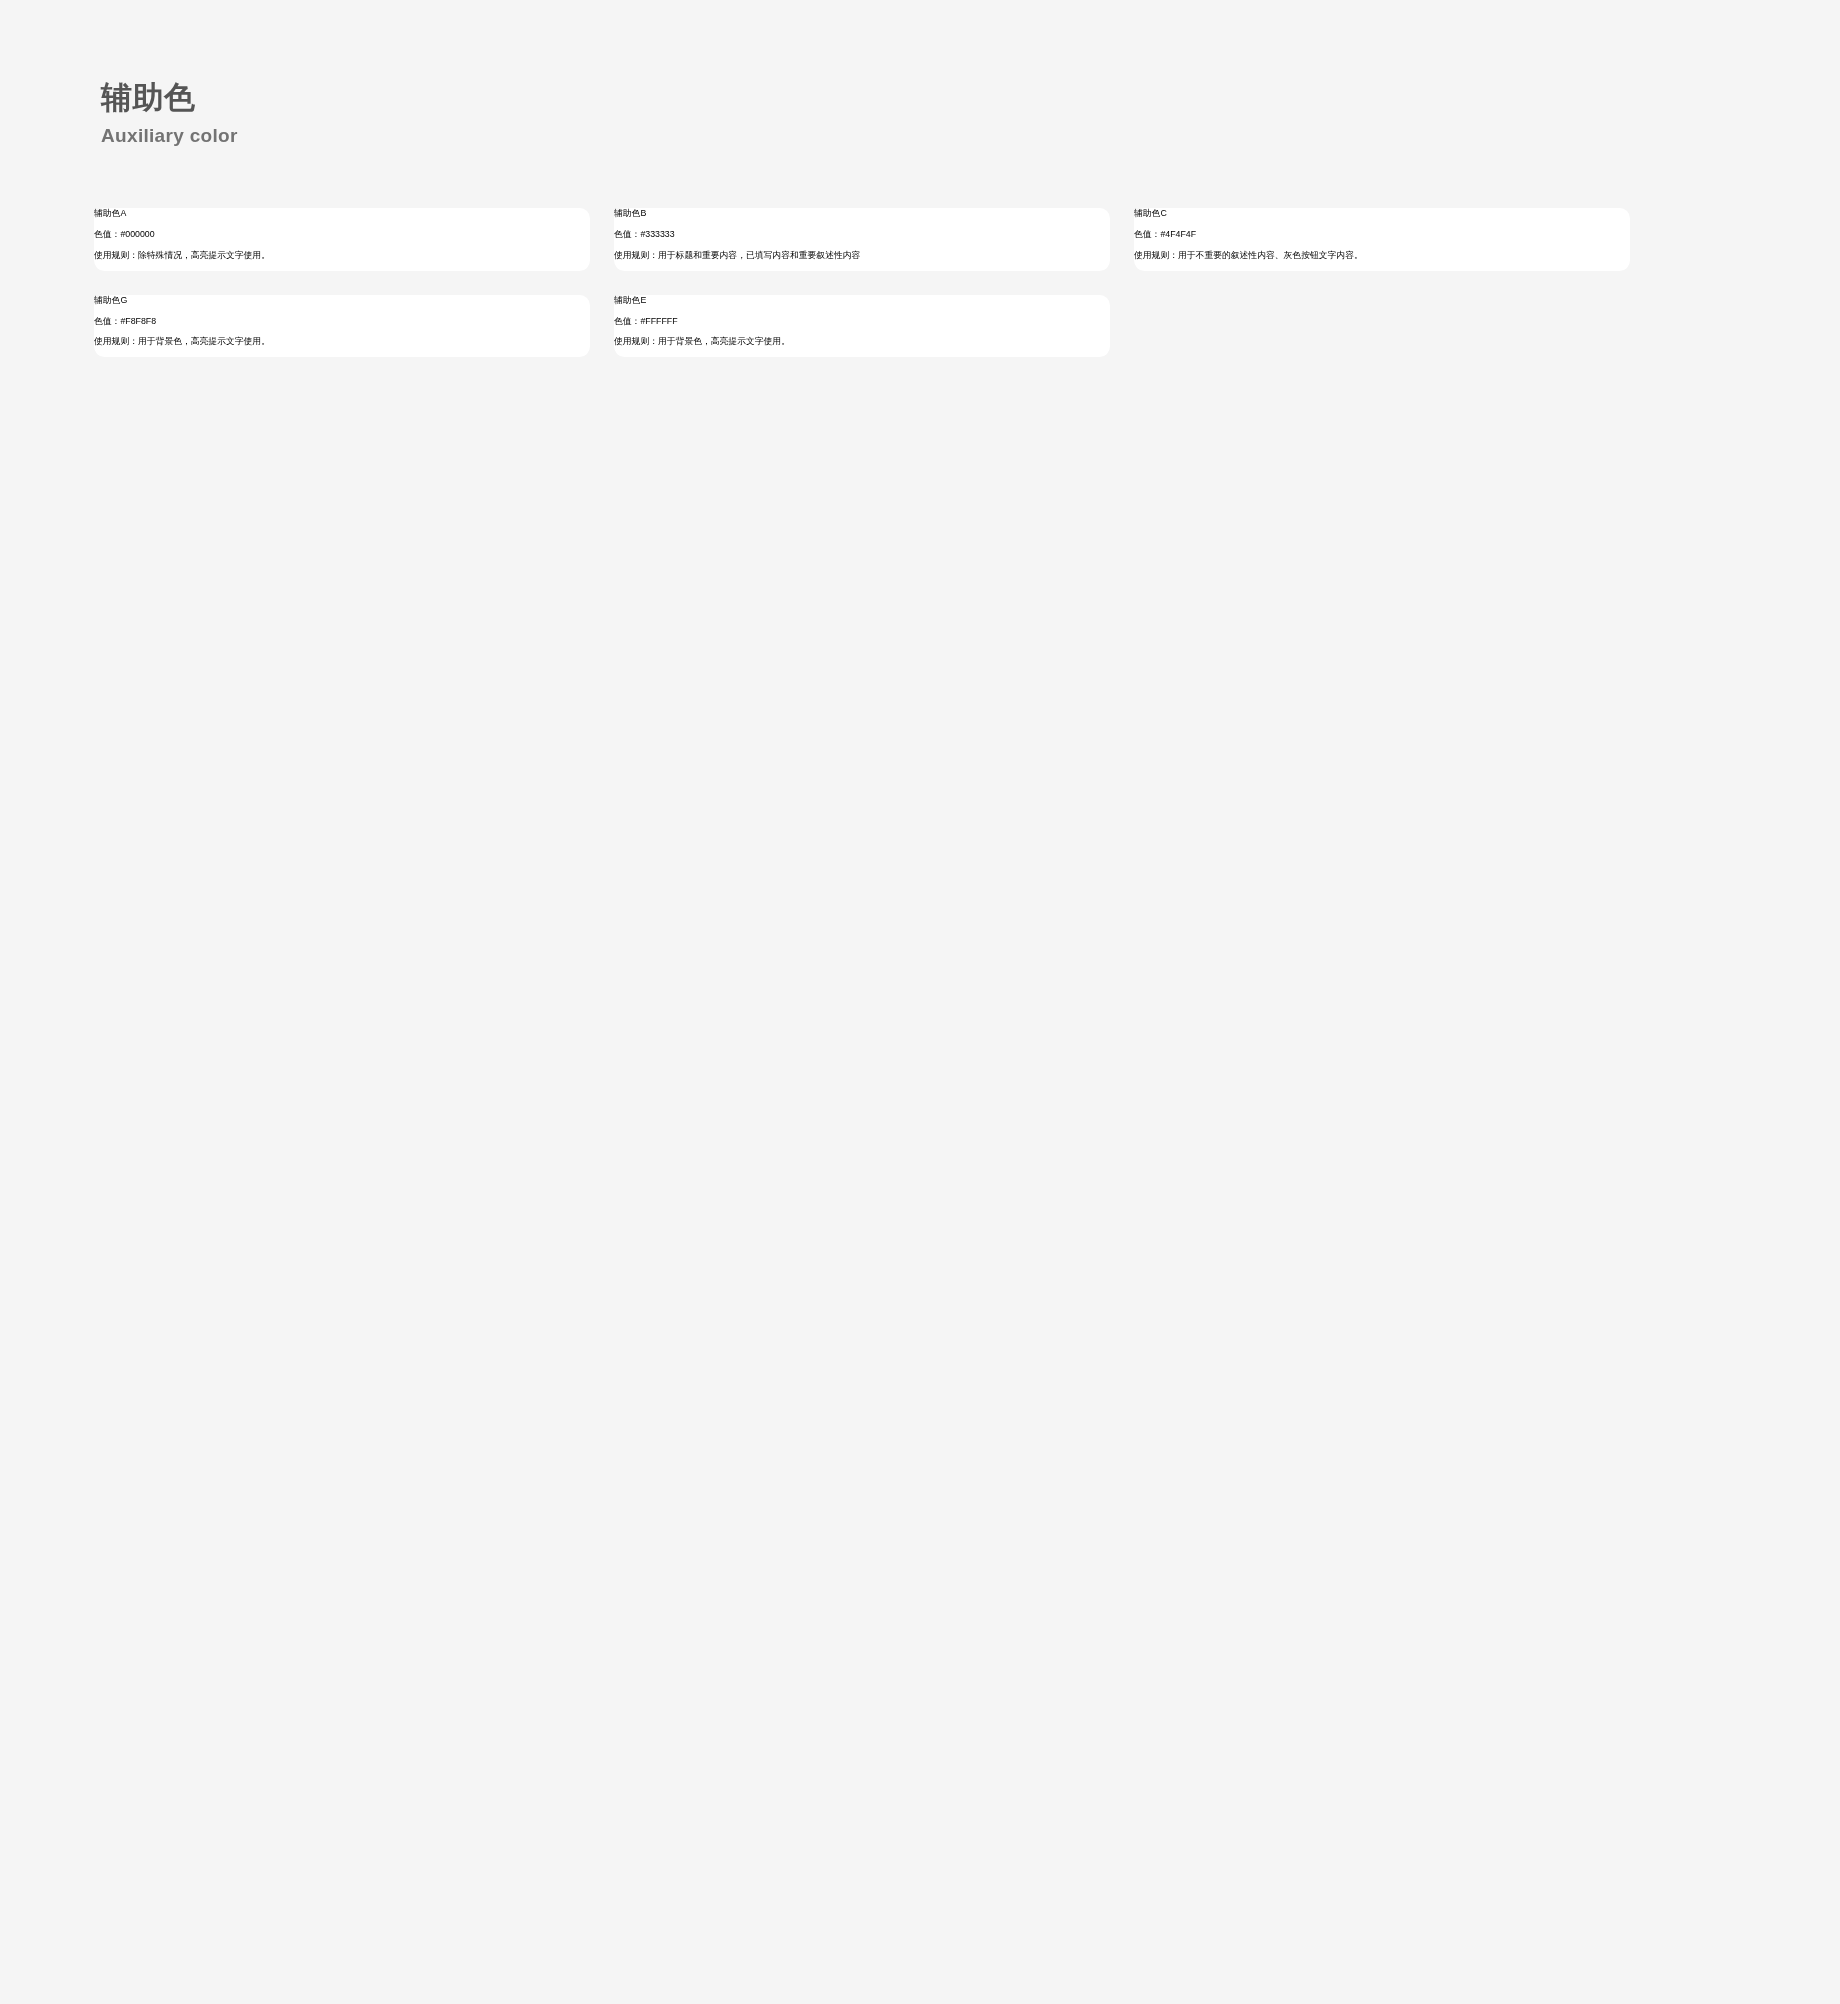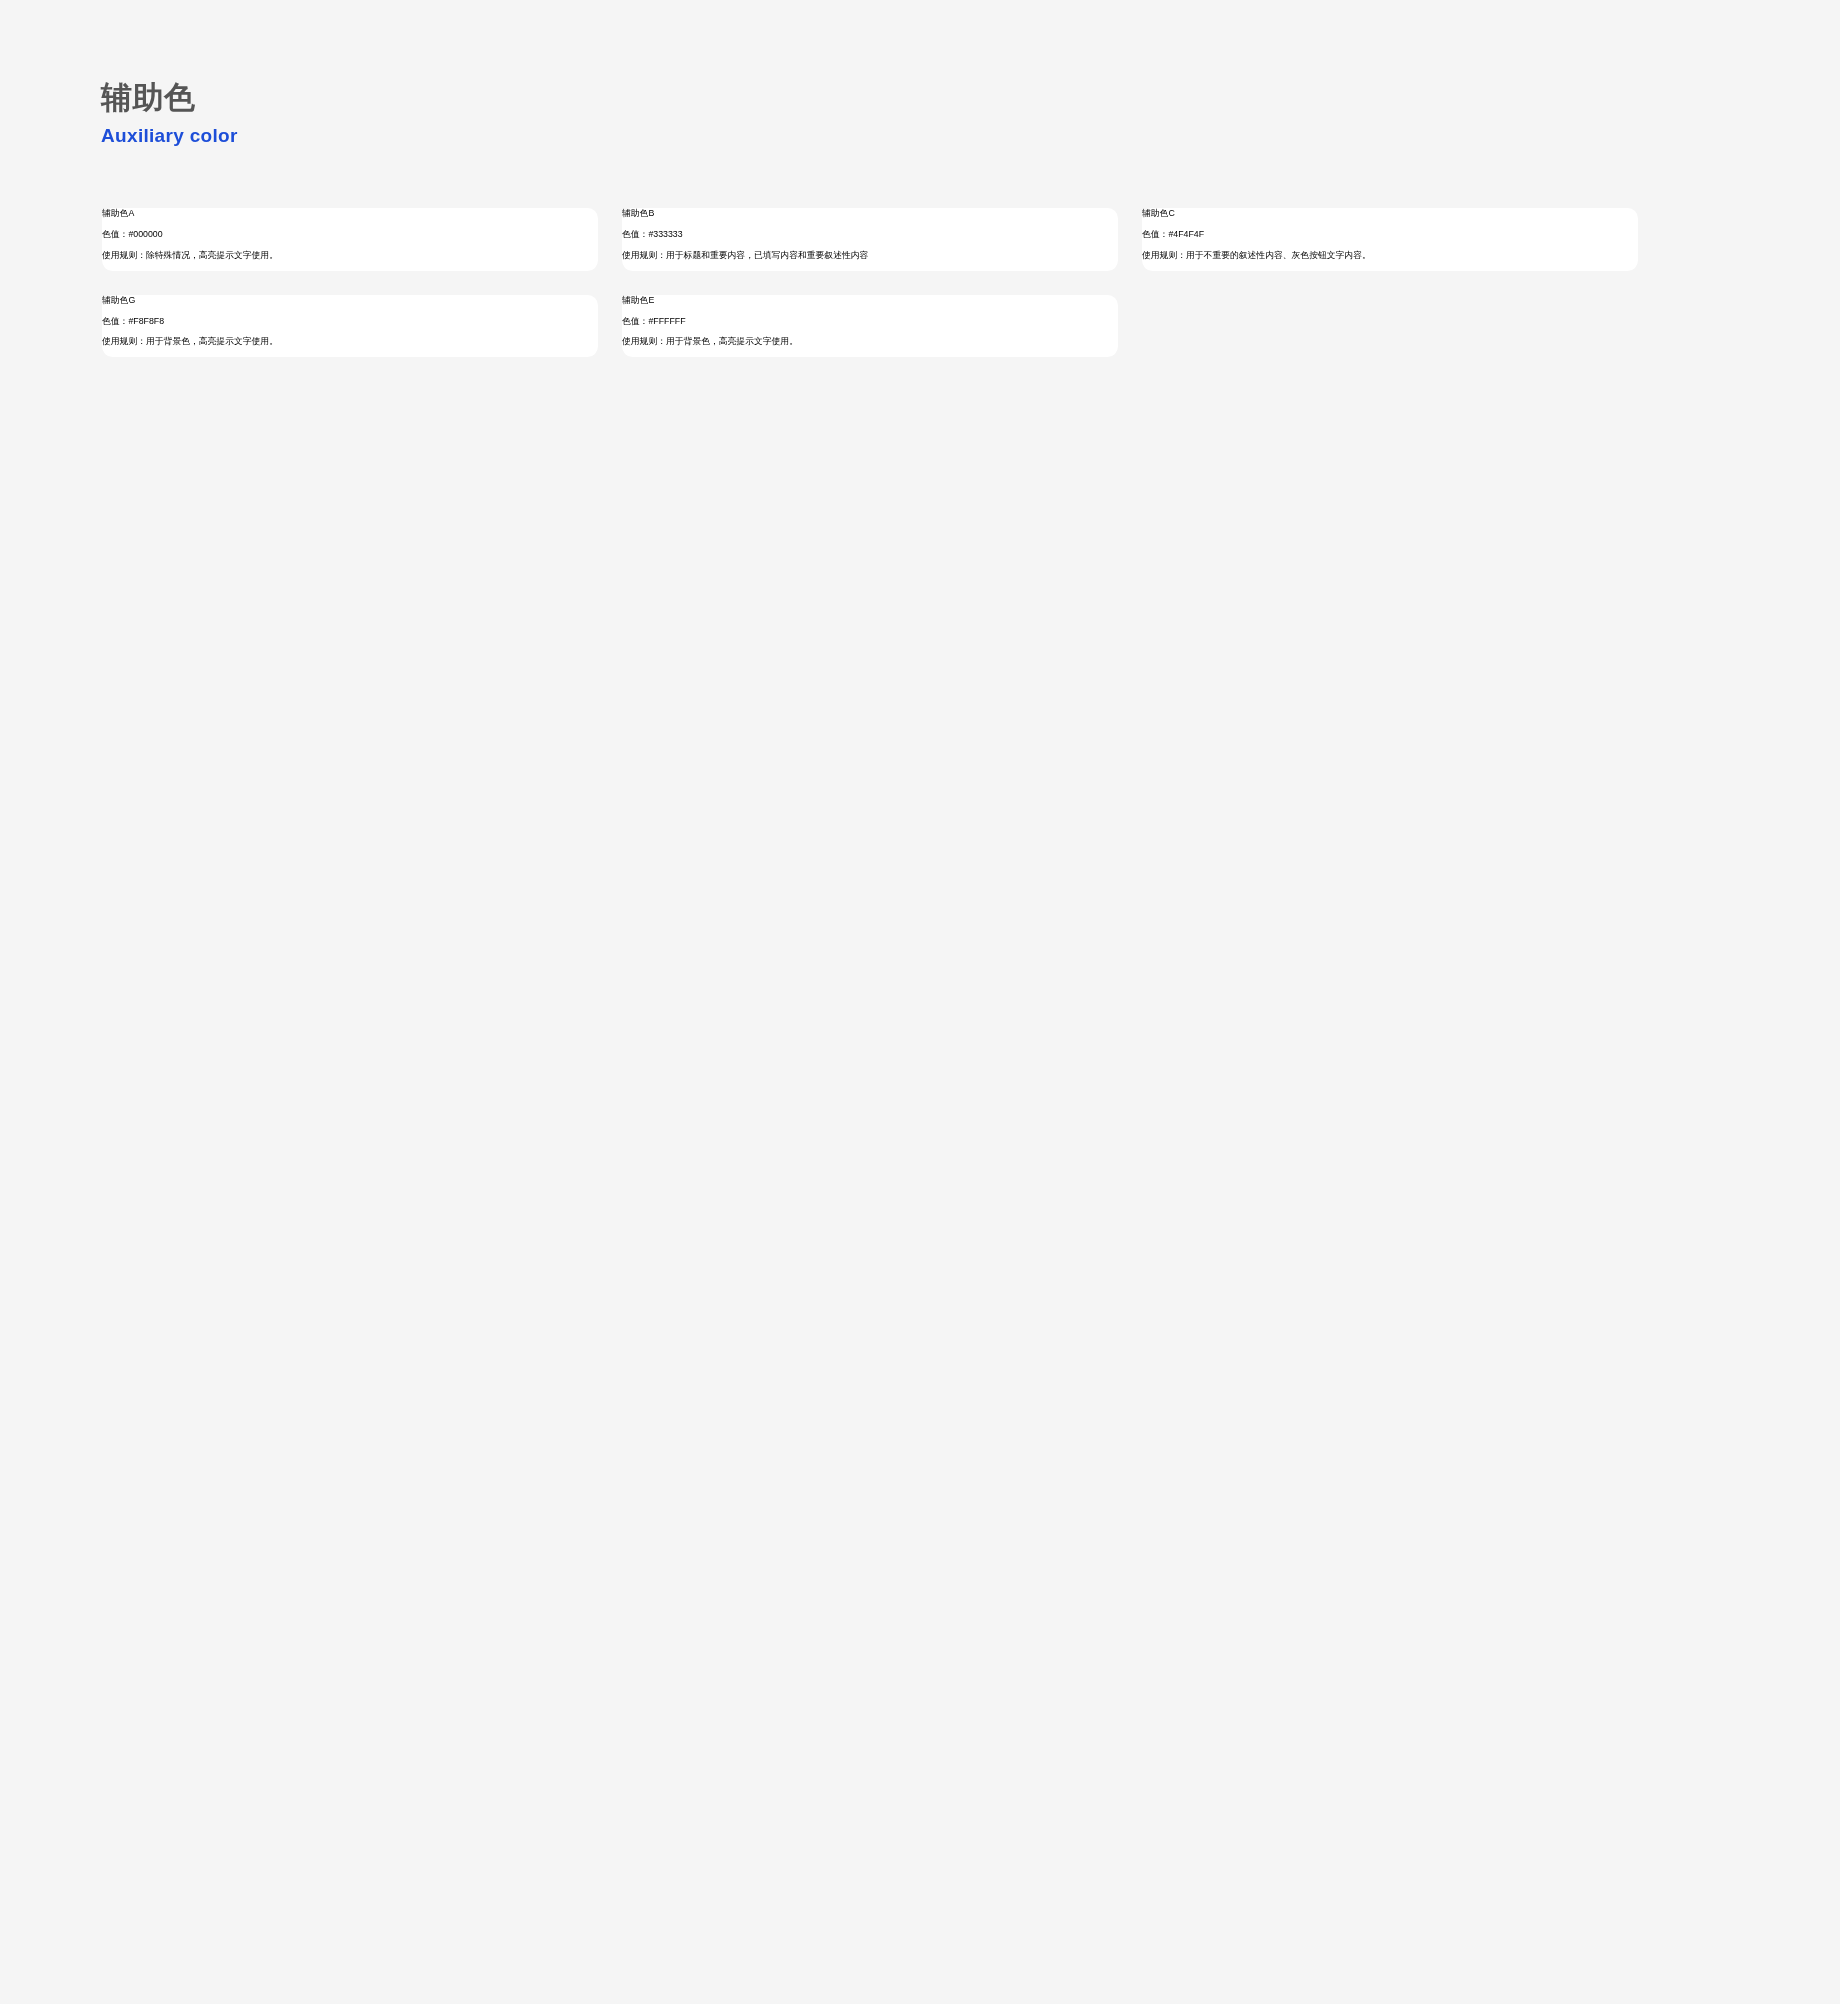--- a/index.html
+++ b/index.html
@@ -32,30 +32,30 @@
     font-size: 31px;
     font-weight: bold;
     color: #555555;
     letter-spacing: 0.5px;
     line-height: 1.12;
     margin: 0;
   }
   .header-title-en {
     font-size: 19px;
     font-weight: bold;
-    color: #1d4ed8;
+    color: #737373;
     letter-spacing: 0.3px;
     line-height: 1.2;
     margin: 8.8px 0 0 0;
   }
 
   
   .card-grid {
     margin-top: 61px;
-    margin-left: 8px;
+    margin-left: 0;
     display: grid;
     grid-template-columns: repeat(3, 496px);
     column-gap: 79px;
     row-gap: 80px;
     align-items: start;
     gap: 24px;
   }
 
   .color-card {
     width: 496px;

